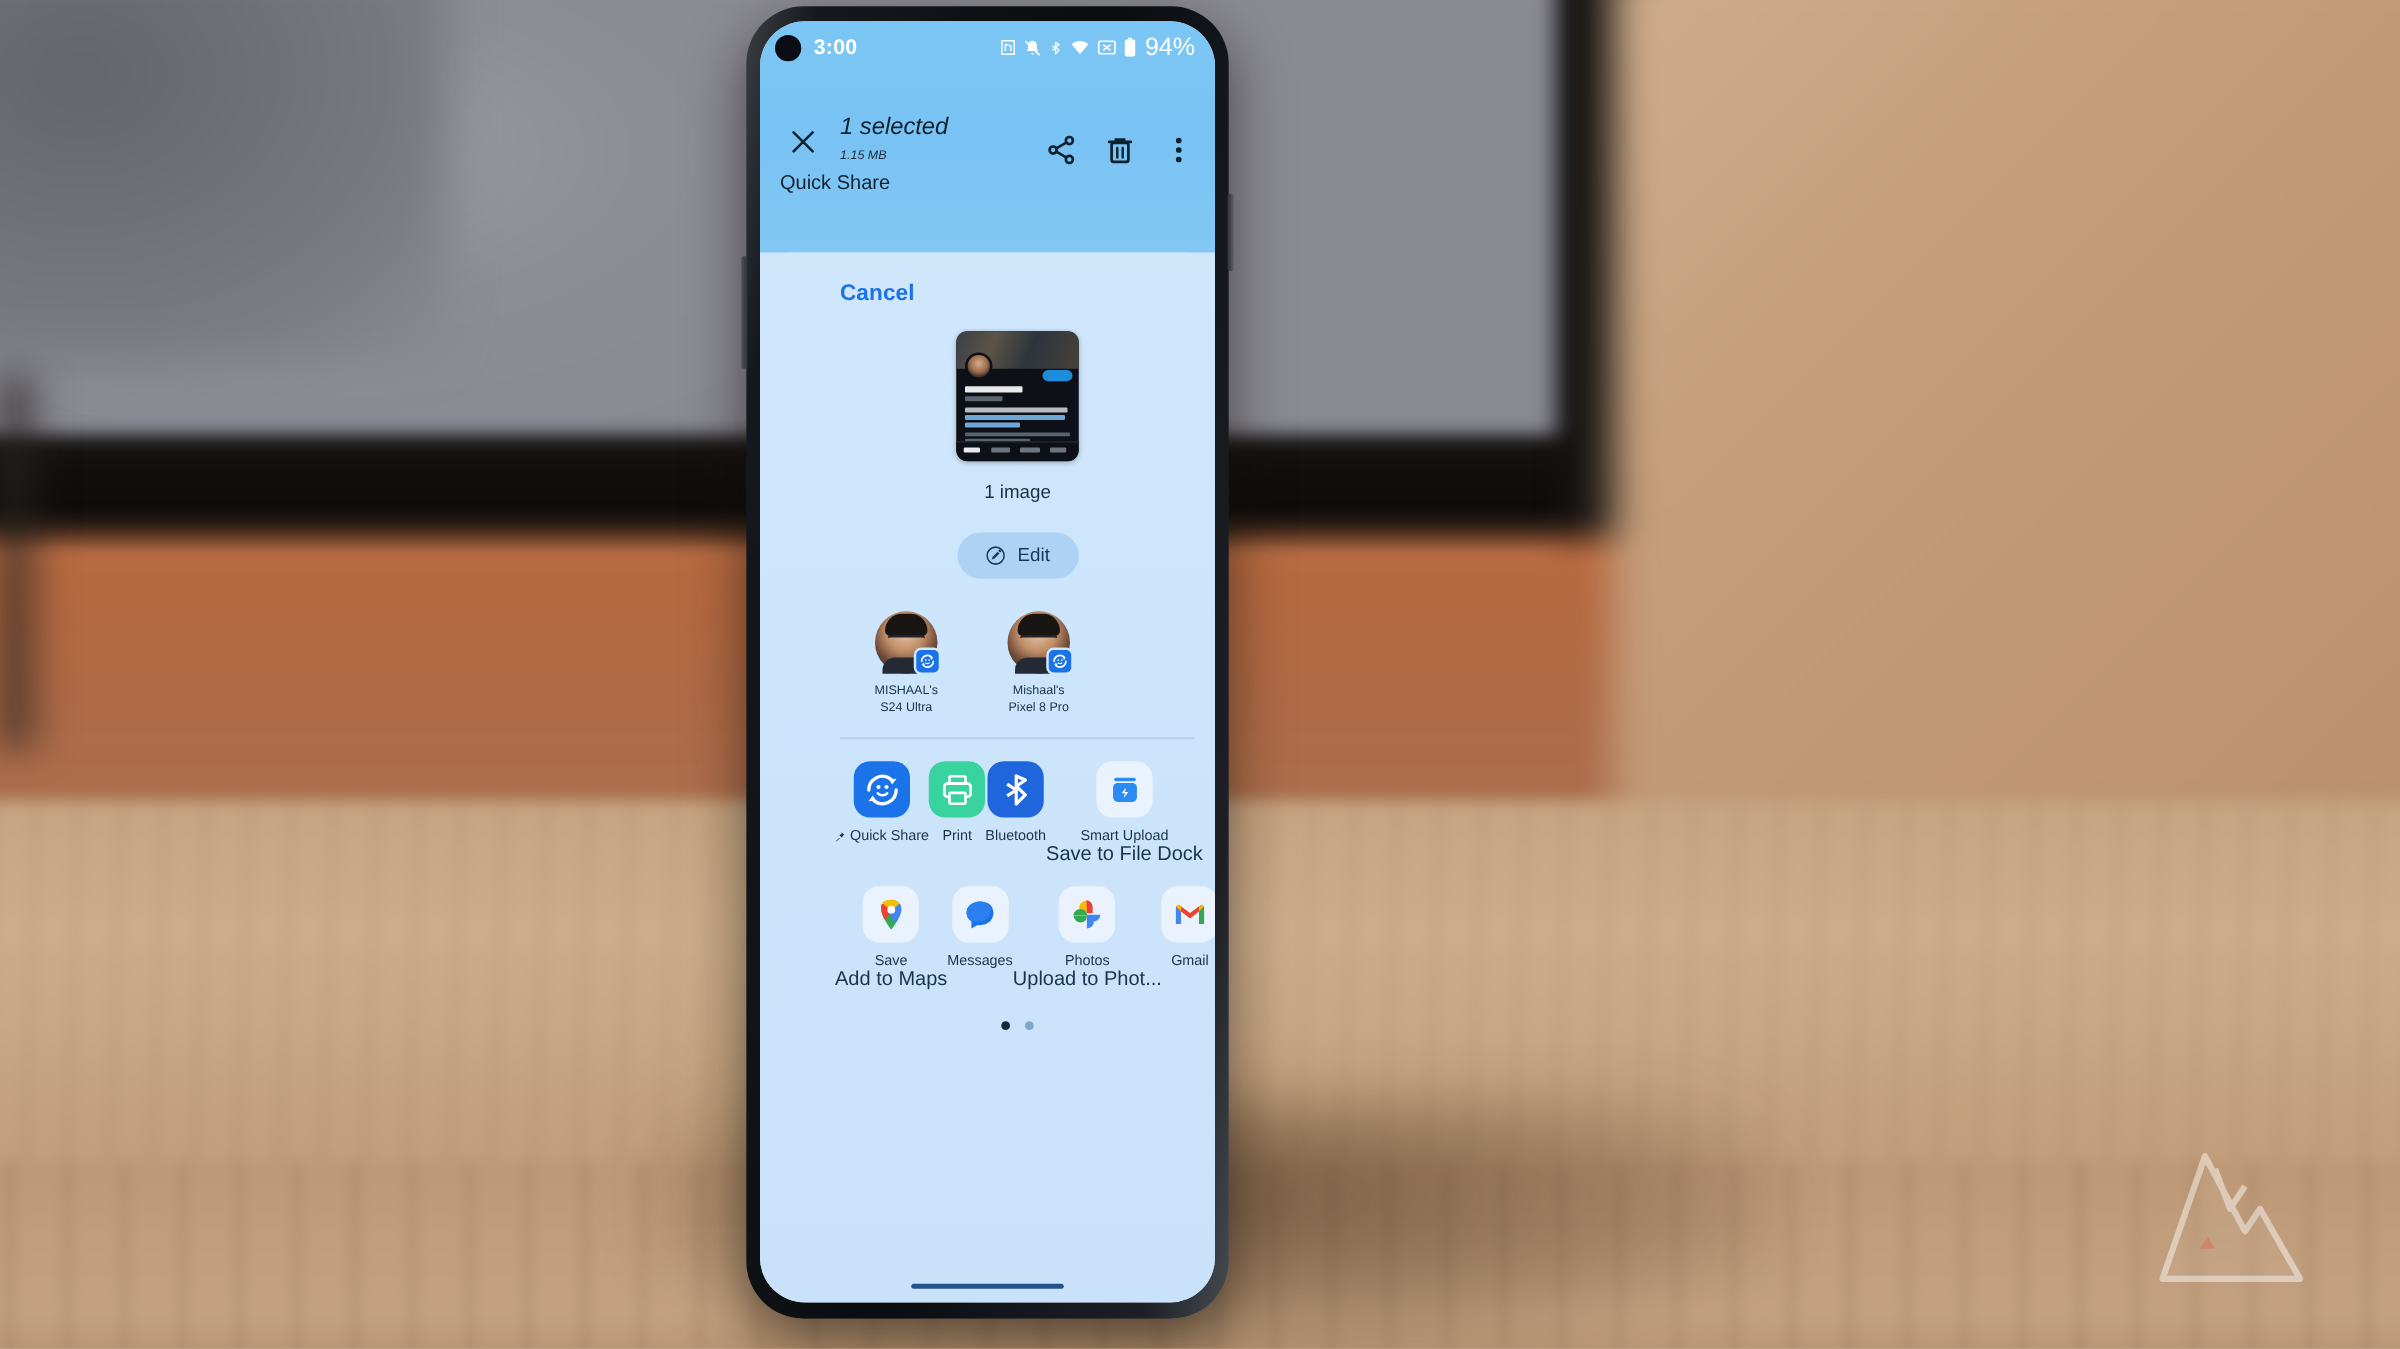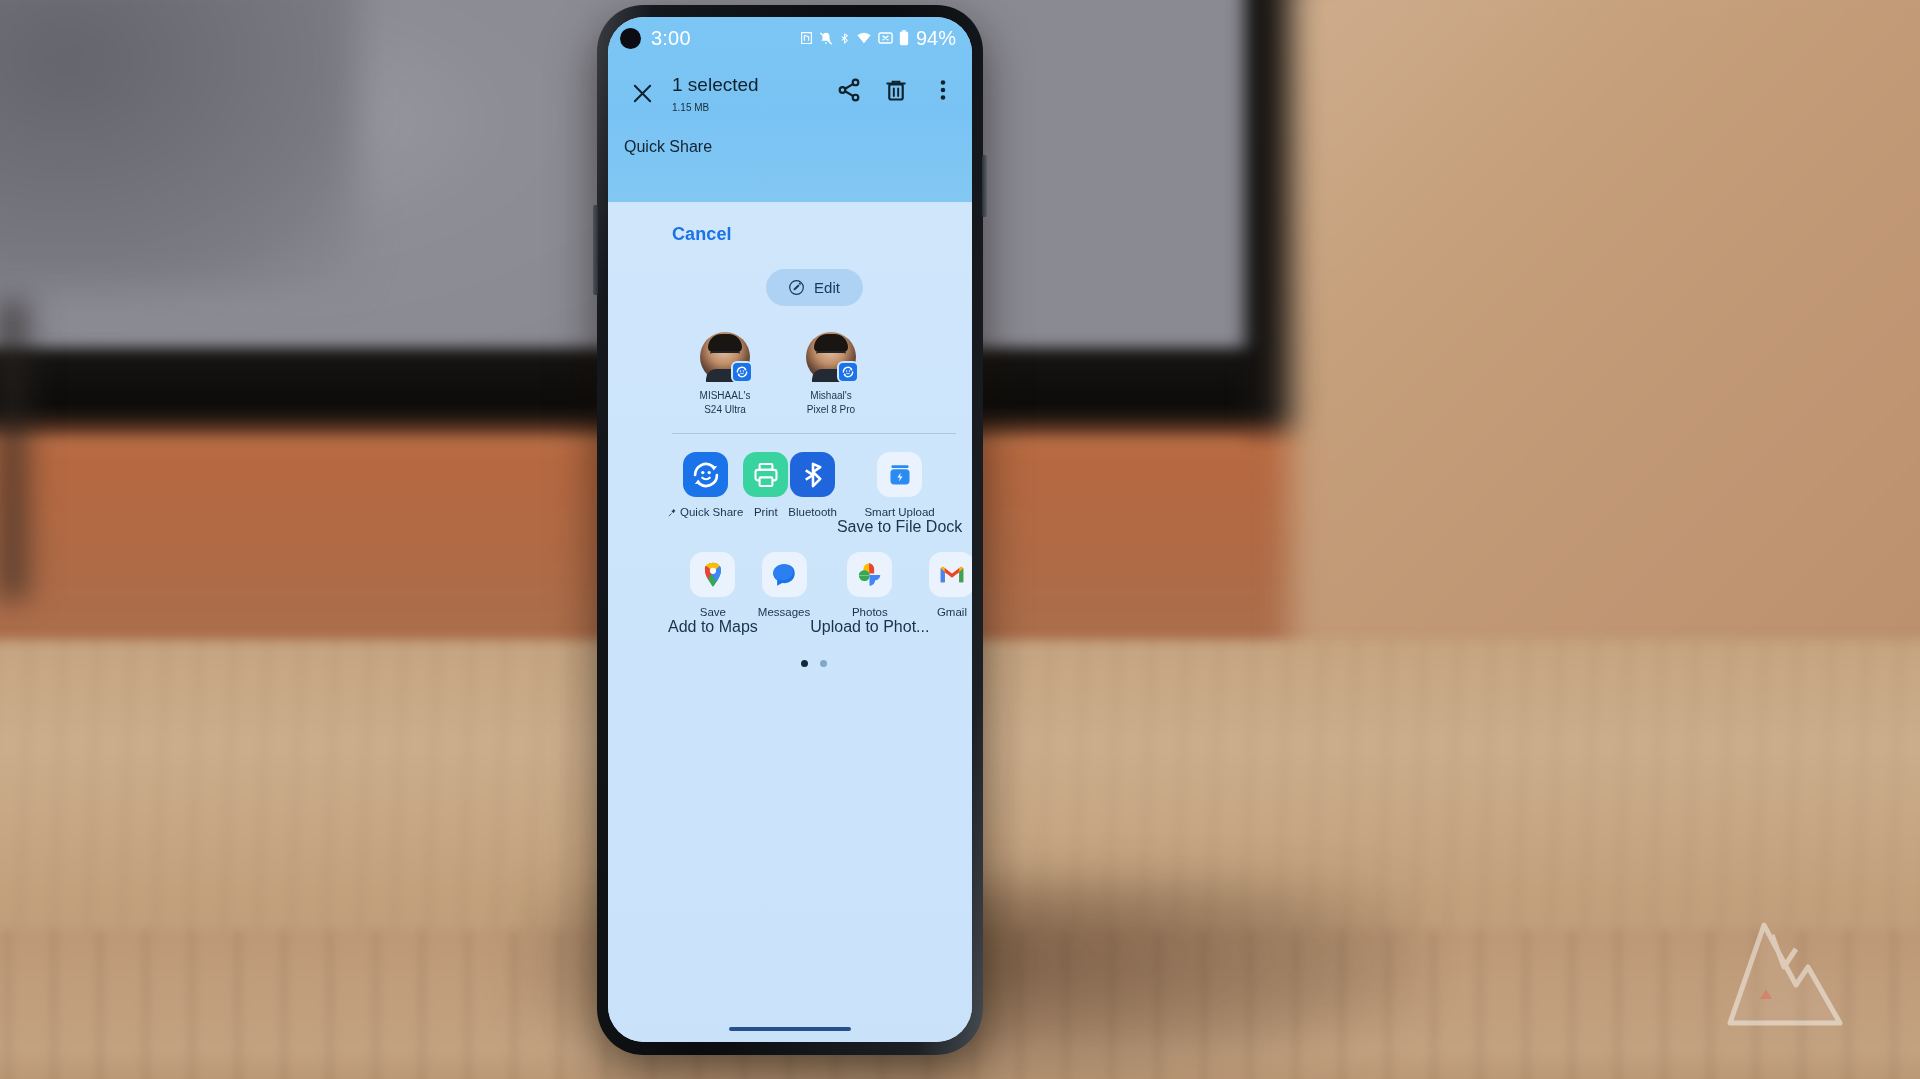--- a/index.html
+++ b/index.html
@@ -134,37 +134,38 @@
     padding: 0 16px 0 12px;
     color: #ffffff;
   }
   #camera-hole {
     width: 21px; height: 21px; border-radius: 50%;
     background: #0c0d14;
     flex: 0 0 auto;
   }
   #status-time {
     margin-left: 10px;
-    font-size: 20px; font-weight: 400;
+    font-size: 17px; font-weight: 700;
     letter-spacing: 0.2px;
     color: #ffffff;
   }
   #status-icons {
     margin-left: auto;
     display: flex; align-items: center; gap: 6px;
   }
   #status-icons svg { display: block; fill: #ffffff; }
   #battery-pct {
     font-size: 20px; font-weight: 500; color: #fff; margin-left: 1px;
   }
 
   #action-bar {
-    display: flex; align-items: flex-start;
+    display: flex; align-items: flex-end;
     padding: 12px 14px 0 14px;
     height: 74px;
+    font-style: italic;
   }
   #close-btn {
     width: 40px; height: 40px;
     display:flex; align-items:center; justify-content:center;
     flex: 0 0 auto; margin-top: 2px;
   }
   #title-block { margin-left: 10px; padding-top: 2px; }
   #selection-title {
     font-size: 19px; color: #10212e; font-weight: 400; line-height: 24px;
     white-space: nowrap;
@@ -485,20 +486,42 @@
         </div>
 
         <div id="sheet-header-label">Quick Share</div>
       </div>
 
       <div id="share-sheet">
 
         <div id="cancel-btn">Cancel</div>
 
         
+        <div id="preview-wrap">
+          <div id="preview-thumb">
+            <div class="tw-banner"></div>
+            <div class="tw-avatar"></div>
+            <div class="tw-follow"></div>
+            <div class="tw-name"></div>
+            <div class="tw-handle"></div>
+            <div class="tw-bio1"></div>
+            <div class="tw-bio2"></div>
+            <div class="tw-bio3"></div>
+            <div class="tw-meta"></div>
+            <div class="tw-meta2"></div>
+            <div class="tw-stats"></div>
+            <div class="tw-tabs">
+              <span class="tw-tab active" style="left:6px;  width:13px;"></span>
+              <span class="tw-tab" style="left:28px; width:15px;"></span>
+              <span class="tw-tab" style="left:51px; width:16px;"></span>
+              <span class="tw-tab" style="left:75px; width:13px;"></span>
+            </div>
+          </div>
+          <div id="preview-count">1 image</div>
+        </div>
 
         
         <div id="edit-btn">
           <span>
             <svg viewBox="0 0 24 24">
               <circle cx="12" cy="12" r="9.6" fill="none" stroke="#123a5c" stroke-width="1.7"></circle>
               <path d="M7.6 16.4l1.1-3.2 5.6-5.6 2.1 2.1-5.6 5.6z" fill="#123a5c"></path>
               <path d="M14.9 6.4l1.5-1.5 2.2 2.2-1.5 1.5z" fill="#123a5c"></path>
             </svg>
           </span>

